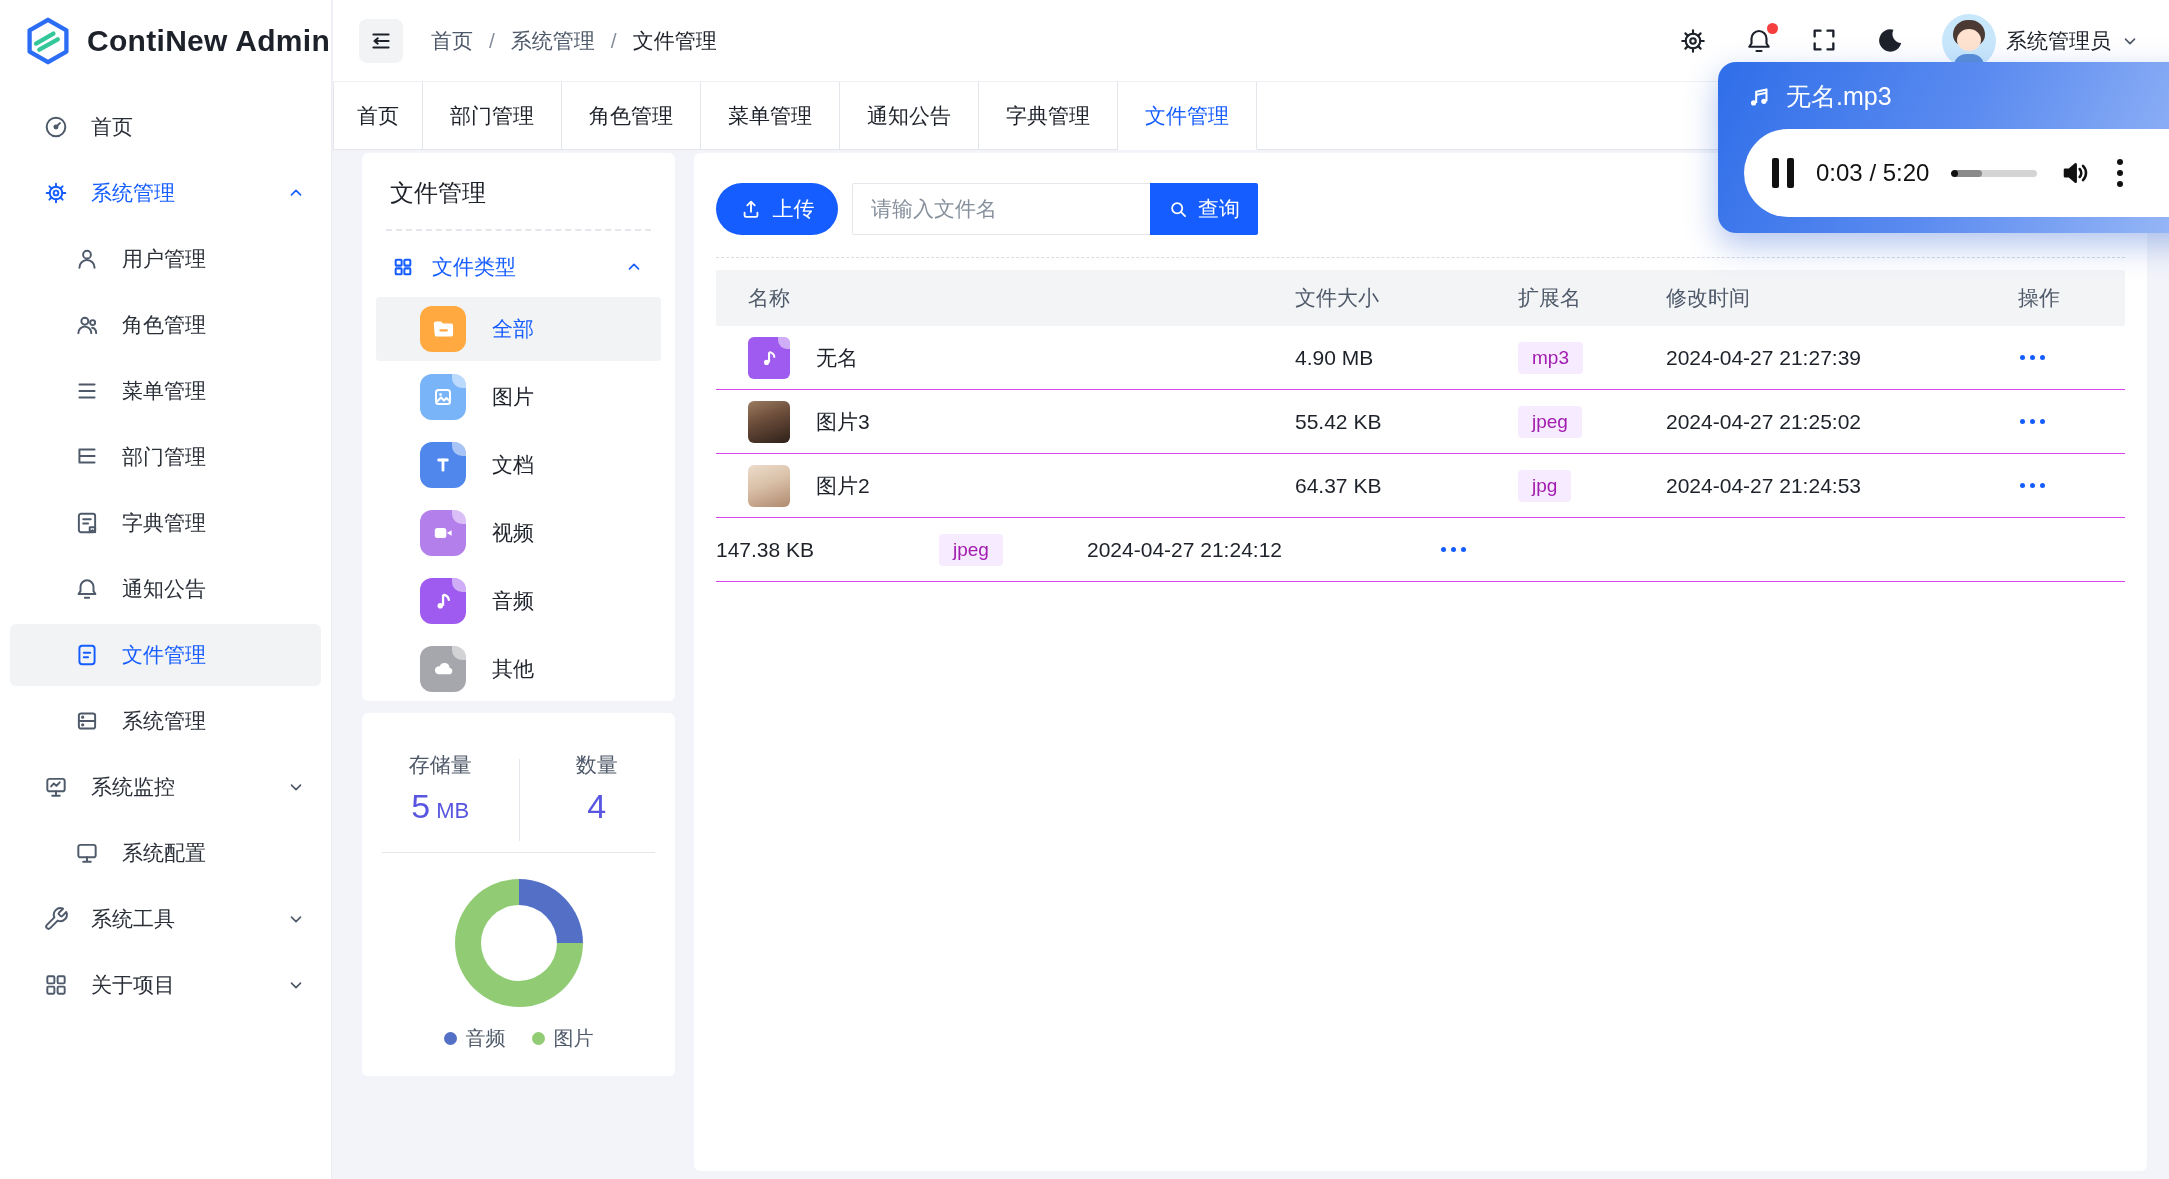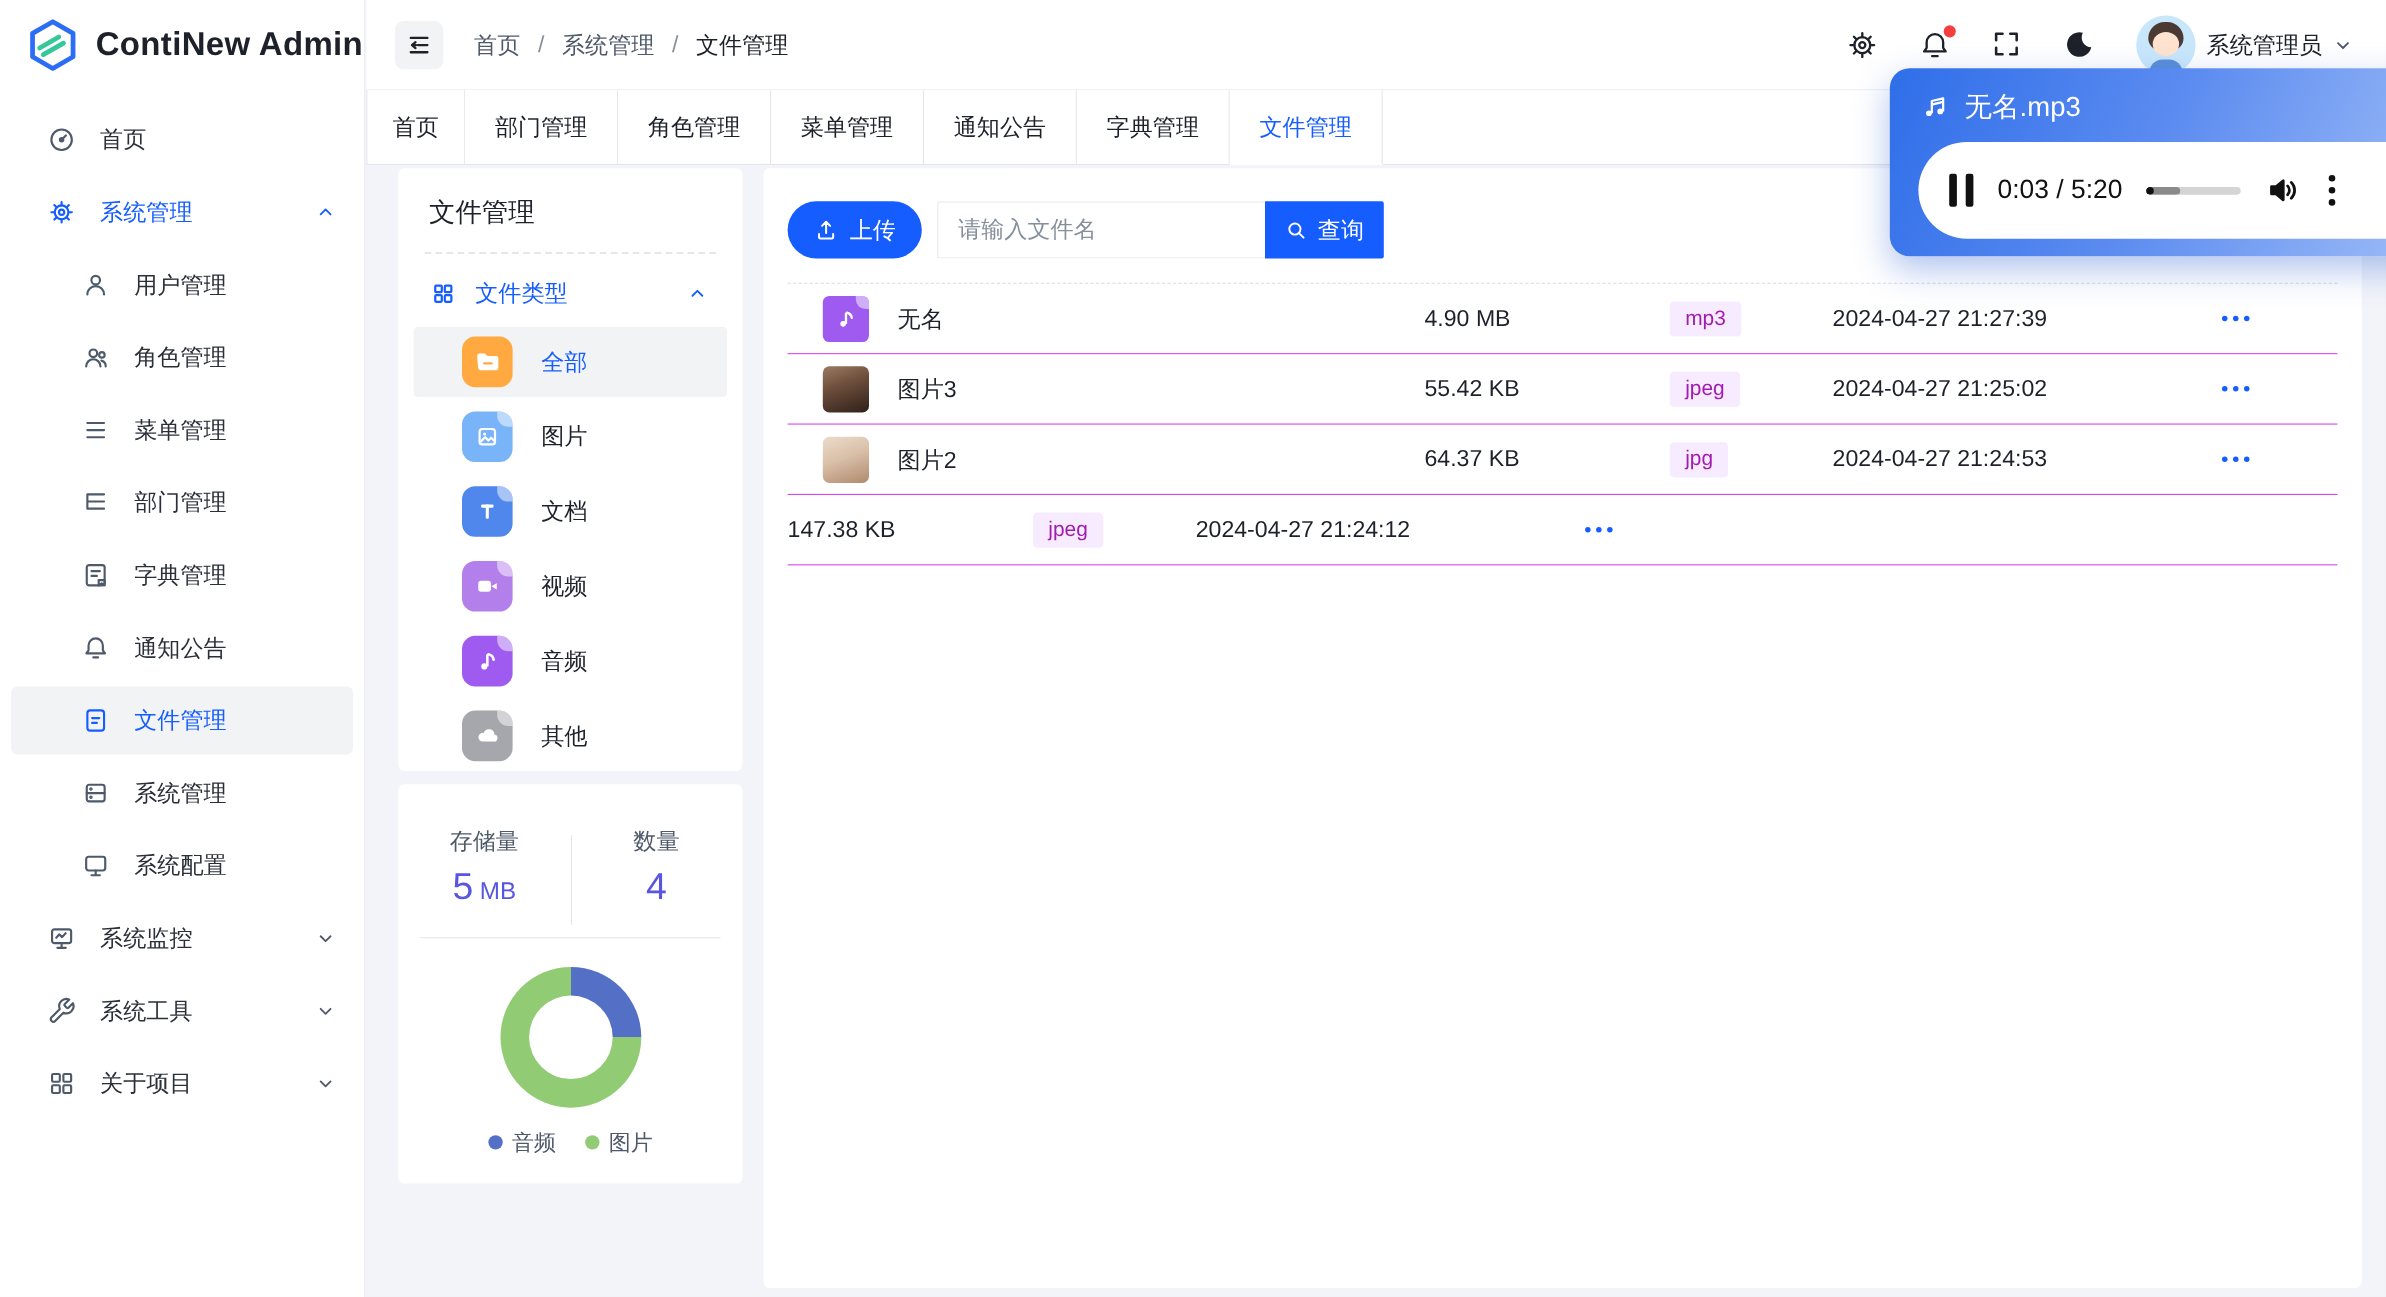--- a/index.html
+++ b/index.html
@@ -271,44 +271,44 @@
           <svg viewBox="0 0 24 24" width="26" height="26" fill="none" stroke="currentColor" stroke-width="1.8" stroke-linecap="round">
             <rect x="4.5" y="5" width="15" height="14" rx="2"></rect>
               <path d="M4.5 12h15"></path>
             <circle cx="8" cy="8.5" r="0.6" fill="currentColor"></circle>
               <circle cx="8" cy="15.5" r="0.6" fill="currentColor"></circle>
           </svg>
         </span>
         <span>系统管理</span>
       </div>
 
-      <div class="mi sub">
-        <span class="micon">
-          <svg viewBox="0 0 24 24" width="26" height="26" fill="none" stroke="currentColor" stroke-width="1.8" stroke-linecap="round">
-            <rect x="4" y="4.5" width="16" height="11.5" rx="2"></rect>
-              <path d="M12 16v4 M8.5 20h7"></path>
-          </svg>
-        </span>
-        <span>系统配置</span>
-      </div>
-
       <div class="mi">
         <span class="micon">
           <svg viewBox="0 0 24 24" width="26" height="26" fill="none" stroke="currentColor" stroke-width="1.8" stroke-linecap="round" stroke-linejoin="round">
             <rect x="4" y="4.5" width="16" height="11.5" rx="2"></rect>
               <path d="M7.5 11.5l2.5-2.8 2.4 2.3 3-3.3"></path>
               <path d="M12 16v4 M8.5 20h7"></path>
           </svg>
         </span>
         <span>系统监控</span>
         <span class="chev">
           <svg viewBox="0 0 24 24" width="18" height="18" fill="none" stroke="currentColor" stroke-width="2.2" stroke-linecap="round" stroke-linejoin="round">
               <path d="M6 9.5 L12 15.5 L18 9.5"></path>
             </svg>
         </span>
+      </div>
+
+      <div class="mi sub">
+        <span class="micon">
+          <svg viewBox="0 0 24 24" width="26" height="26" fill="none" stroke="currentColor" stroke-width="1.8" stroke-linecap="round">
+            <rect x="4" y="4.5" width="16" height="11.5" rx="2"></rect>
+              <path d="M12 16v4 M8.5 20h7"></path>
+          </svg>
+        </span>
+        <span>系统配置</span>
       </div>
 
       <div class="mi">
         <span class="micon">
           <svg viewBox="0 0 24 24" width="26" height="26" fill="none" stroke="currentColor" stroke-width="1.8" stroke-linecap="round" stroke-linejoin="round">
             <path d="M14.7 6.3a1 1 0 0 0 0 1.4l1.6 1.6a1 1 0 0 0 1.4 0l3.77-3.77a6 6 0 0 1-7.94 7.94l-6.91 6.91a2.12 2.12 0 0 1-3-3l6.91-6.91a6 6 0 0 1 7.94-7.94l-3.76 3.76z"></path>
           </svg>
         </span>
         <span>系统工具</span>
         <span class="chev">
@@ -538,20 +538,27 @@
                   <circle cx="10.5" cy="10.5" r="5.8"></circle>
                     <path d="M15 15l4.5 4.5"></path>
                 </svg>
               </span>
               <span>查询</span>
             </button>
           </div>
         </div>
         <div class="toolbar-div"></div>
 
+        <div class="thead">
+          <div class="col-name">名称</div>
+          <div class="col-size">文件大小</div>
+          <div class="col-ext">扩展名</div>
+          <div class="col-time">修改时间</div>
+          <div class="col-op">操作</div>
+        </div>
 
         <div class="trow">
           <div class="col-name name-cell">
             <span class="thumb music">
               <svg viewBox="0 0 24 24" width="22" height="22">
                 <circle cx="9.3" cy="16.8" r="2.8" fill="#fff"></circle>
                   <rect x="10.9" y="5.8" width="2.3" height="11" fill="#fff"></rect>
                 <path d="M13 5.8q4.3 1 4.8 5" fill="none" stroke="#fff" stroke-width="2.3" stroke-linecap="round"></path>
               </svg>
             </span>

